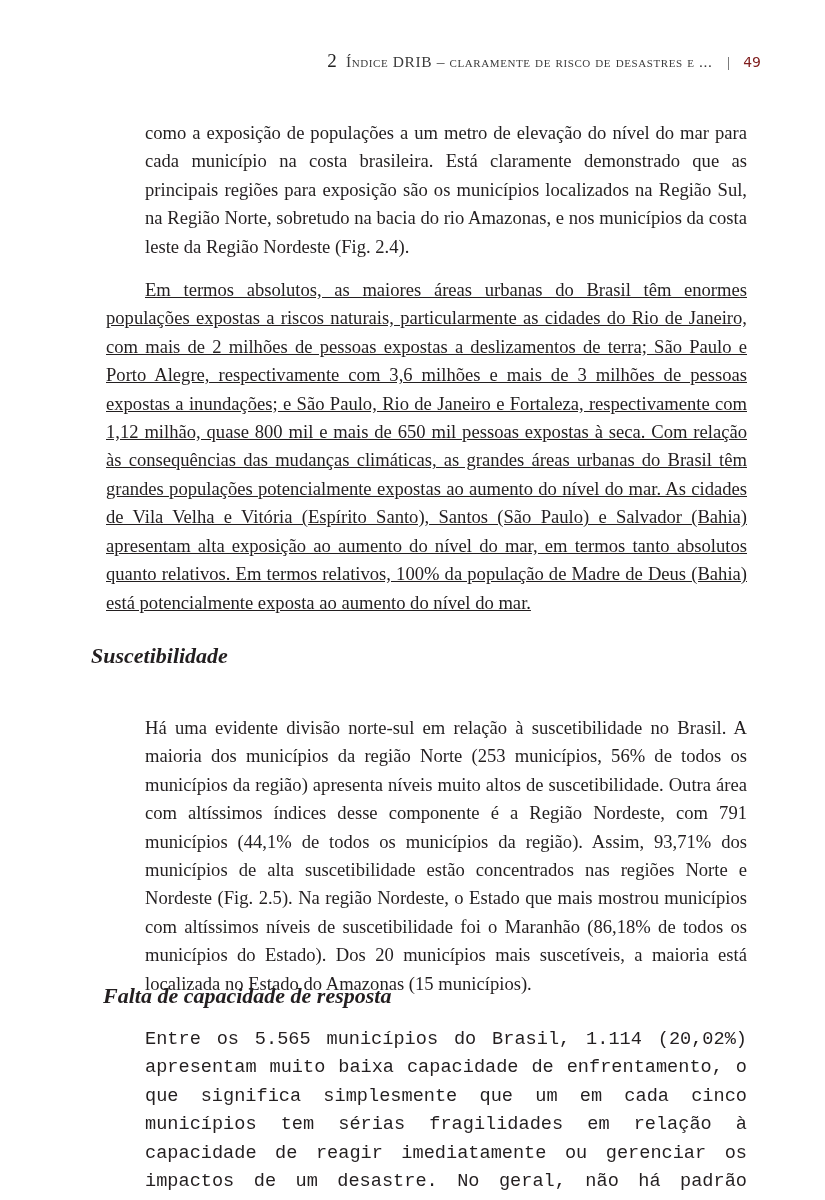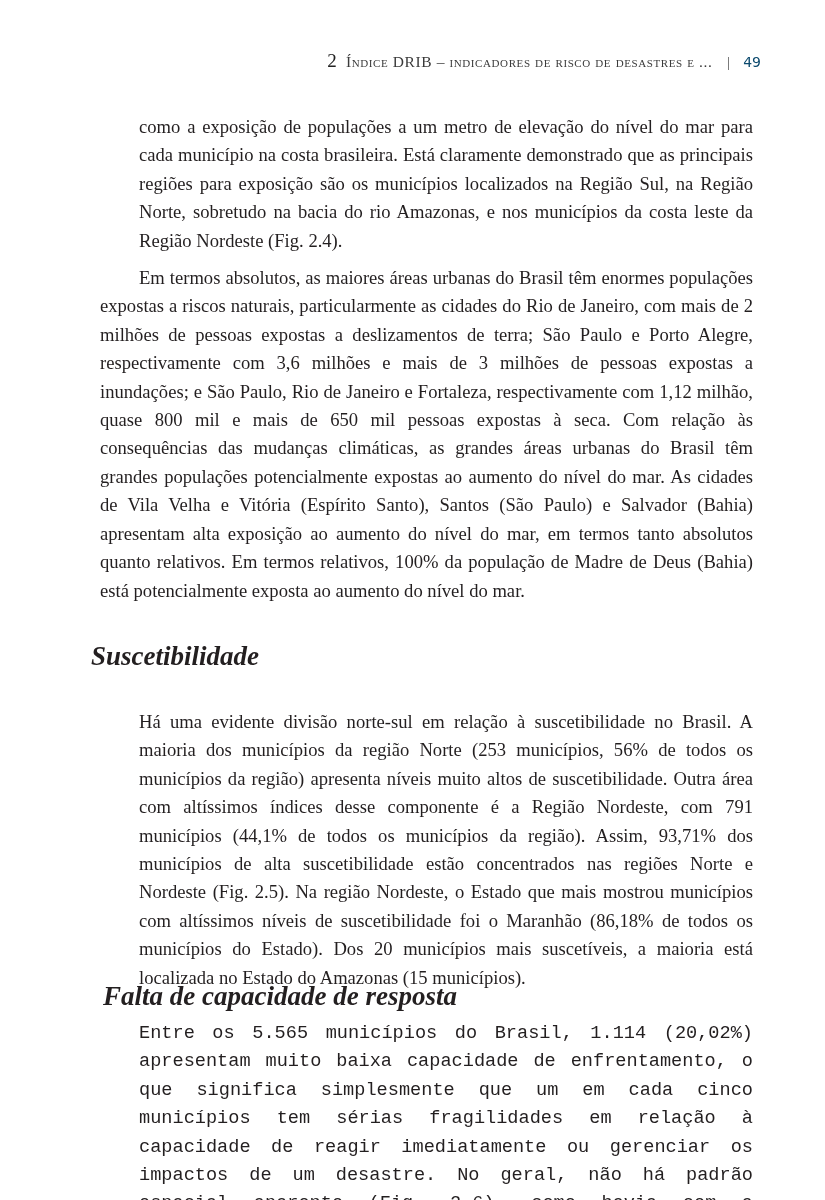--- a/index.html
+++ b/index.html
@@ -10,47 +10,47 @@
   }
   .running-head {
     position: absolute; top: 50px; right: 64px;
     font-family: "Liberation Serif", serif;
     font-size: 15.5px; color: #3a3a3a; letter-spacing: 0.6px;
     white-space: nowrap;
   }
   .running-head .chap { font-size: 19px; color: #222; margin-right: 4px; }
   .running-head .title { font-variant: small-caps; }
   .running-head .sep { margin: 0 8px 0 10px; color: #555; }
-  .running-head .page { font-family: "DejaVu Sans", sans-serif; font-size: 14px; color: #0c4a6e; letter-spacing: 0; }
+  .running-head .page { font-family: "DejaVu Sans", sans-serif; font-size: 14px; color: #7f1d1d; letter-spacing: 0; }
 
   .text {
     position: absolute; left: 91px; width: 671px;
     font-family: "Liberation Serif", serif;
     font-size: 18.6px; line-height: 28.4px;
     text-align: justify; hyphens: manual;
   }
-  .text p { margin: 9px; }
+  .text p { margin: 15px; }
   .p-block { padding-left: 39px; }
-  .p-indent { text-indent: 39px; }
+  .p-indent { text-indent: 39px; text-decoration: underline; }
   .heading {
     font-family: "Liberation Serif", serif; font-style: italic;
-    font-size: 27px; line-height: 28px; margin: 0;
+    font-size: 22px; line-height: 28px; margin: 0;
   }
   #sec1 { top: 104px; }
   #h1 { position: absolute; left: 91px; top: 642px; }
   #sec2 { top: 699px; }
   #h2 { position: absolute; left: 103px; top: 982px; }
   #sec3 { top: 1011px; font-family: Liberation Mono, monospace; }
 </style>
 </head>
 <body>
 
 <div class="running-head">
   <span class="chap">2</span>
-  <span class="title">Índice DRIB – indicadores de risco de desastres e ...</span>
+  <span class="title">Índice DRIB – claramente de risco de desastres e ...</span>
   <span class="sep">|</span>
   <span class="page">49</span>
 </div>
 
 <div class="text" id="sec1">
   <p class="p-block">como a exposição de populações a um metro de elevação do nível do mar para cada município na costa brasileira. Está claramente demonstrado que as principais regiões para exposição são os municípios localizados na Região Sul, na Região Norte, sobretudo na bacia do rio Amazonas, e nos municípios da costa leste da Região Nordeste (Fig. 2.4).</p>
   <p class="p-indent">Em termos absolutos, as maiores áreas urbanas do Brasil têm enormes populações expostas a riscos naturais, particularmente as cidades do Rio de Janeiro, com mais de 2 milhões de pessoas expostas a deslizamentos de terra; São Paulo e Porto Alegre, respectivamente com 3,6 milhões e mais de 3 milhões de pessoas expostas a inundações; e São Paulo, Rio de Janeiro e Fortaleza, respec­tivamente com 1,12 milhão, quase 800 mil e mais de 650 mil pessoas expostas à seca. Com relação às consequências das mudanças climáticas, as grandes áreas urbanas do Brasil têm grandes populações potencialmente expostas ao aumento do nível do mar. As cidades de Vila Velha e Vitória (Espírito Santo), Santos (São Paulo) e Salvador (Bahia) apresentam alta exposição ao aumento do nível do mar, em termos tanto absolutos quanto relativos. Em termos relativos, 100% da população de Madre de Deus (Bahia) está potencialmente exposta ao aumento do nível do mar.</p>
 </div>
 
 <h3 class="heading" id="h1">Suscetibilidade</h3>

